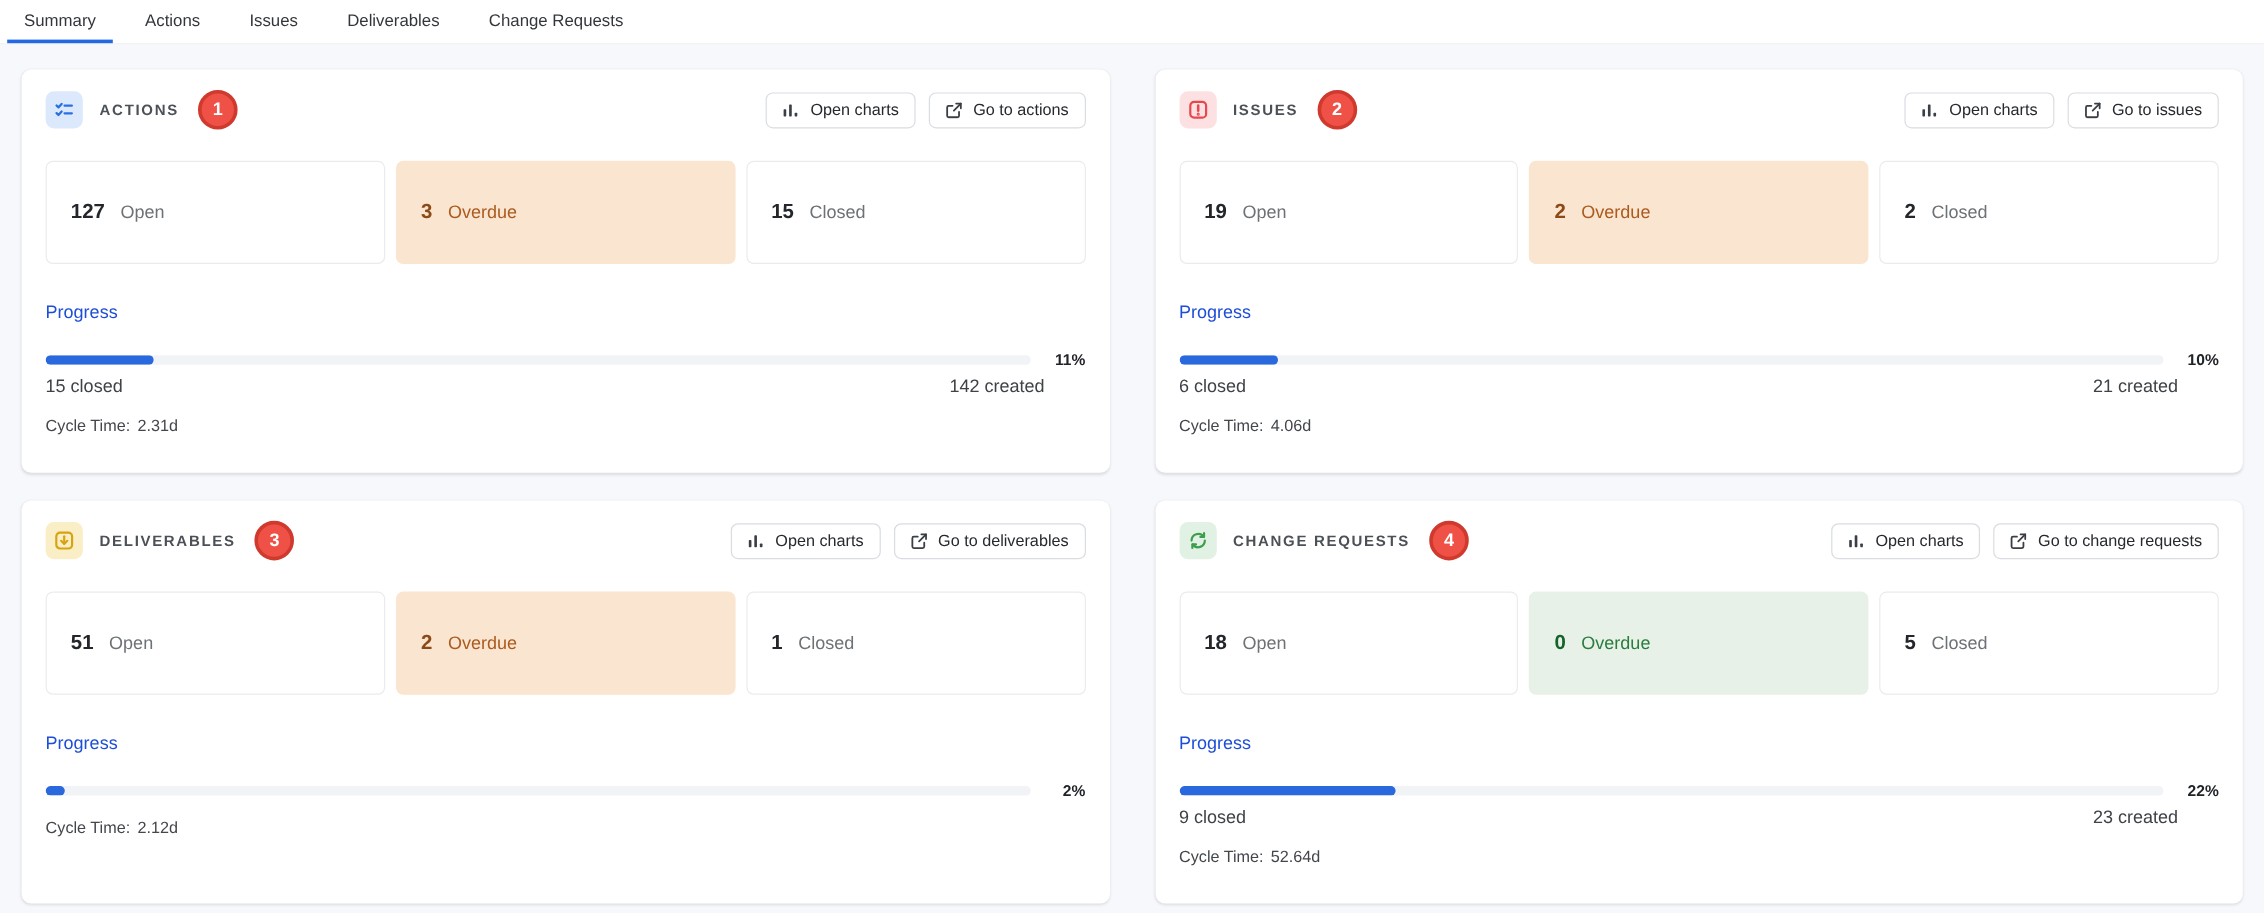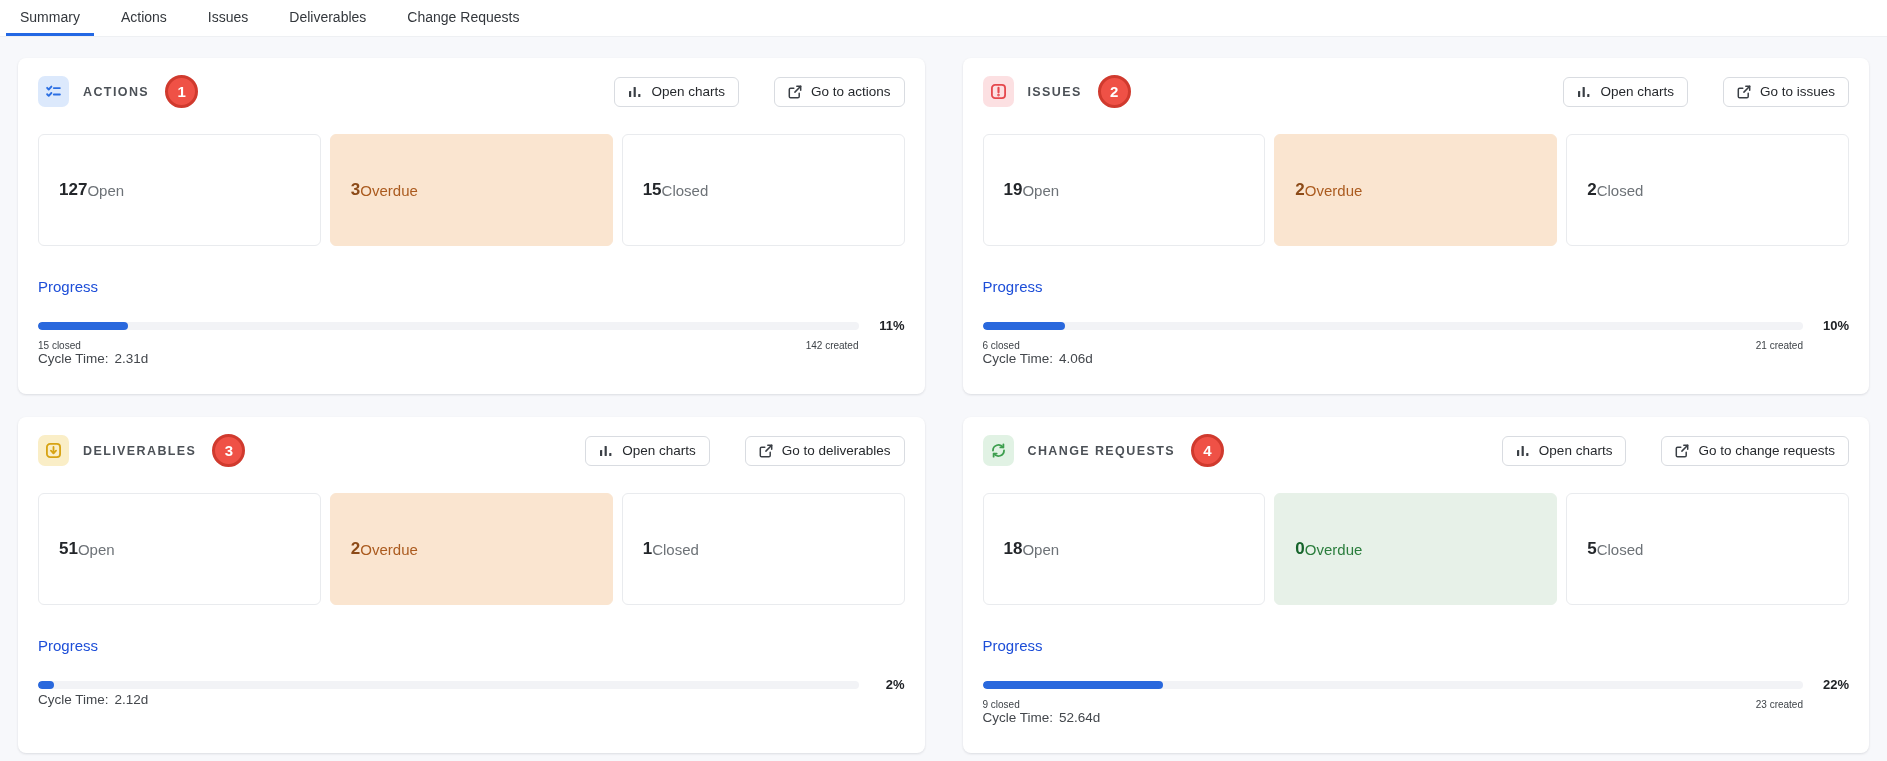--- a/index.html
+++ b/index.html
@@ -80,37 +80,37 @@
     background:#fff;
     border:1px solid #d9dce1;
     border-radius:6px;
     height:30px;
     padding:0 13px;
     font-family:"Liberation Sans", sans-serif;
     font-size:13.5px;
     color:#26292d;
     cursor:pointer;
     white-space:nowrap;
-    margin-left:24px;
   }
   .btn svg { display:block; color:#3a3f45; }
   
   .stats {
     display:grid;
     grid-template-columns:1fr 1fr 1fr;
     gap:9px;
     margin-top:26px;
   }
   .stat-card {
-    height:112px;
+    height:86px;
     border:1px solid #e9ebee;
     border-radius:6px;
     background:#fff;
     display:flex; align-items:center;
     padding:0 20px;
+    gap:13px;
   }
   .stat-value { font-size:17px; font-weight:700; color:#23262a; }
   .stat-label { font-size:15px; color:#6d7277; }
   .stat-card.warn { background:#fae5d0; border-color:#fae5d0; }
   .stat-card.warn .stat-value { color:#8c4a17; }
   .stat-card.warn .stat-label { color:#ab5b1f; }
   .stat-card.ok { background:#e7f1e8; border-color:#e7f1e8; }
   .stat-card.ok .stat-value { color:#15632a; }
   .stat-card.ok .stat-label { color:#2a7d3c; }
   
@@ -119,24 +119,24 @@
   .track {
     flex:1; height:8px;
     background:#f2f3f6;
     border-radius:5px;
     overflow:hidden;
   }
   .fill { height:100%; background:#2968dd; border-radius:5px; }
   .pct { width:36px; text-align:right; font-size:13px; font-weight:700; color:#202327; }
   .sub-row {
     display:flex; justify-content:space-between;
-    margin-top:7px; margin-right:46px;
-    font-size:10px; color:#3e4348;
-  }
-  .cycle { margin-top:0; font-size:13.5px; color:#43474c; }
+    margin-top:7px; margin-right:34px;
+    font-size:15px; color:#3e4348;
+  }
+  .cycle { margin-top:16px; font-size:13.5px; color:#43474c; }
   .cycle .cycle-value { margin-left:6px; }
 </style>
 </head>
 <body>
 
 <div class="tabbar">
   <div class="tab active">Summary</div>
   <div class="tab">Actions</div>
   <div class="tab">Issues</div>
   <div class="tab">Deliverables</div>

